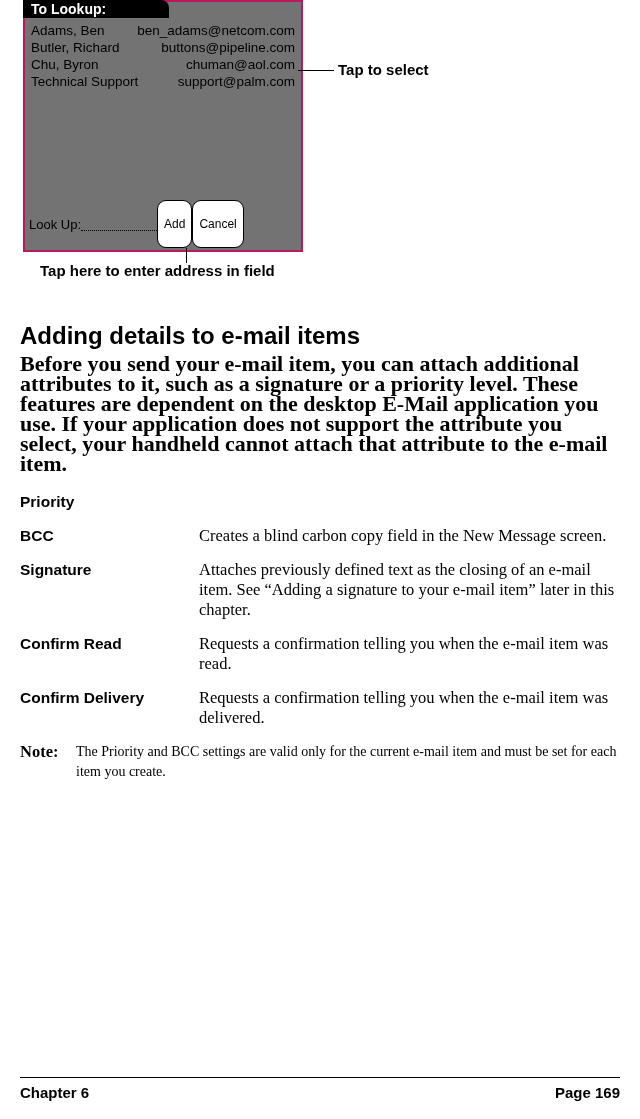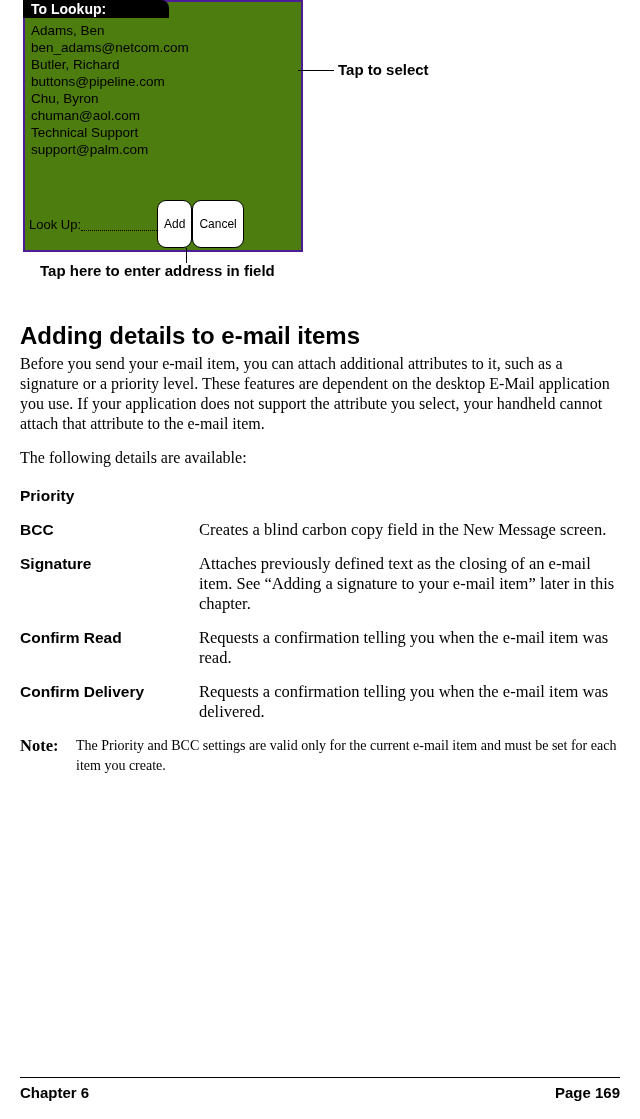--- a/index.html
+++ b/index.html
@@ -21,22 +21,22 @@
   .figure-area {
     position: relative;
     height: 290px;
   }
   .palm-screen {
     position: absolute;
     left: 3px;
     top: 0;
     width: 276px;
     height: 248px;
-    border: 2px solid #4c1d95;
-    background: #4d7c0f;
+    border: 2px solid #be185d;
+    background: #737373;
     font-family: Arial, Helvetica, sans-serif;
     font-size: 14px;
   }
   .palm-titlewrap {
     margin: -2px -2px 0 -2px;
     border-bottom: none;
   }
   .palm-titlewrap-inner {
     background: #000;
     border-radius: 0 8px 0 0;
@@ -48,21 +48,20 @@
   .palm-list {
     padding: 4px 6px 0 6px;
     font-family: "Lucida Sans", Arial, sans-serif;
     font-size: 13.5px;
     line-height: 17px;
   }
   .palm-row {
     display: flex;
     justify-content: space-between;
     white-space: nowrap;
-    flex-direction: column;
   }
   .palm-row .n { }
   .palm-row .e { text-align: left; }
   .palm-bottom {
     position: absolute;
     bottom: 2px;
     left: 4px;
     right: 4px;
     display: flex;
     align-items: center;
@@ -117,23 +116,24 @@
     height: 15px;
     background: #000;
   }
   h2.section {
     font-family: Arial, Helvetica, sans-serif;
     font-weight: bold;
     font-size: 24px;
     margin: 32px 0 4px 0;
   }
   p.body {
-    font-size: 16px;
+    font-size: 22px;
     line-height: 20px;
     margin: 4px 0 14px 0;
+    font-weight: bold;
   }
   .def-table {
     margin-top: 18px;
   }
   .def-row {
     display: flex;
     margin-bottom: 14px;
     gap: 41px;
   }
   .def-term {
@@ -222,21 +222,20 @@
 
     <div class="callout-line2"></div>
     <div class="callout-tap-here">Tap here to enter address in field</div>
 
   </div>
 
   <h2 class="section">Adding details to e-mail items</h2>
 
   <p class="body">Before you send your e-mail item, you can attach additional attributes to it, such as a signature or a priority level. These features are dependent on the desktop E-Mail application you use. If your application does not support the attribute you select, your handheld cannot attach that attribute to the e-mail item.</p>
 
-  <p class="body">The following details are available:</p>
 
   <div class="def-table">
     <div class="def-row">
       <div class="def-term">Priority</div>
     </div>
     <div class="def-row">
       <div class="def-term">BCC</div>
       <div class="def-desc">Creates a blind carbon copy field in the New Message screen.</div>
     </div>
     <div class="def-row">

